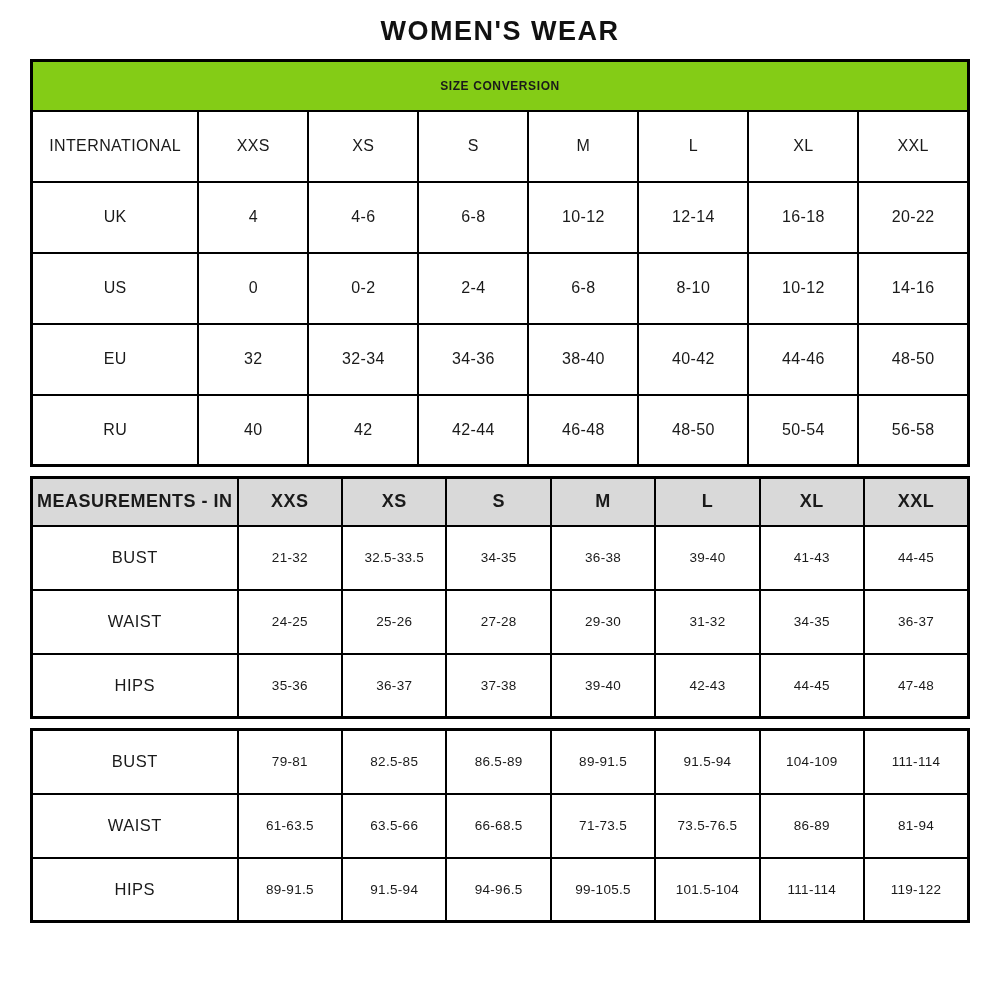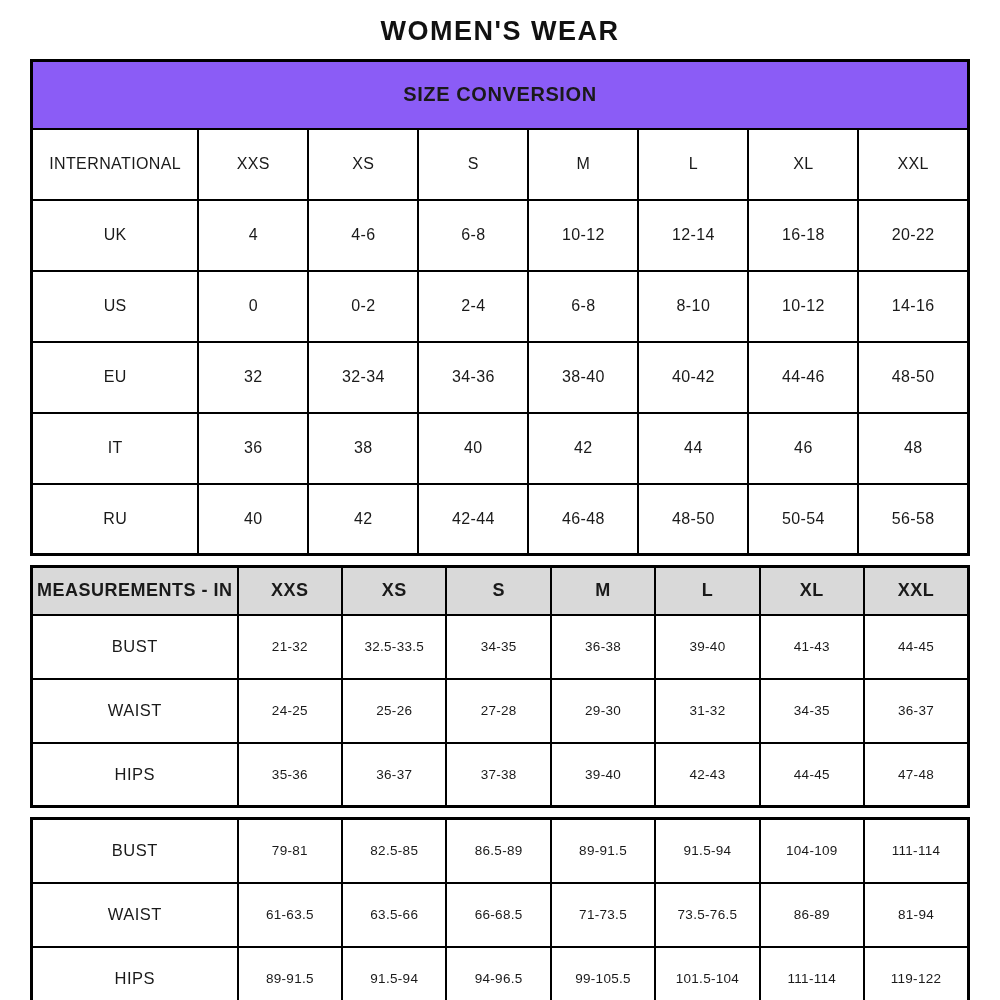--- a/index.html
+++ b/index.html
@@ -33,23 +33,23 @@
   td, th {
     border: 2px solid #000000;
     text-align: center;
     vertical-align: middle;
     padding: 0 4px;
     overflow: hidden;
     white-space: nowrap;
   }
   
   .sc-caption {
-    background: #8b5cf6;
-    height: 68px;
-    font-size: 20px;
+    background: #84cc16;
+    height: 50px;
+    font-size: 12px;
     font-weight: 700;
     letter-spacing: 0.6px;
   }
   .sc-table td {
     height: 71px;
     font-size: 16px;
     font-weight: 400;
     letter-spacing: 0.4px;
   }
   .sc-table col.label-col   { width: 17.8%; }
@@ -131,30 +131,20 @@
         <td>EU</td>
         <td>32</td>
         <td>32-34</td>
         <td>34-36</td>
         <td>38-40</td>
         <td>40-42</td>
         <td>44-46</td>
         <td>48-50</td>
       </tr>
       <tr>
-        <td>IT</td>
-        <td>36</td>
-        <td>38</td>
-        <td>40</td>
-        <td>42</td>
-        <td>44</td>
-        <td>46</td>
-        <td>48</td>
-      </tr>
-      <tr>
         <td>RU</td>
         <td>40</td>
         <td>42</td>
         <td>42-44</td>
         <td>46-48</td>
         <td>48-50</td>
         <td>50-54</td>
         <td>56-58</td>
       </tr>
     </tbody>

